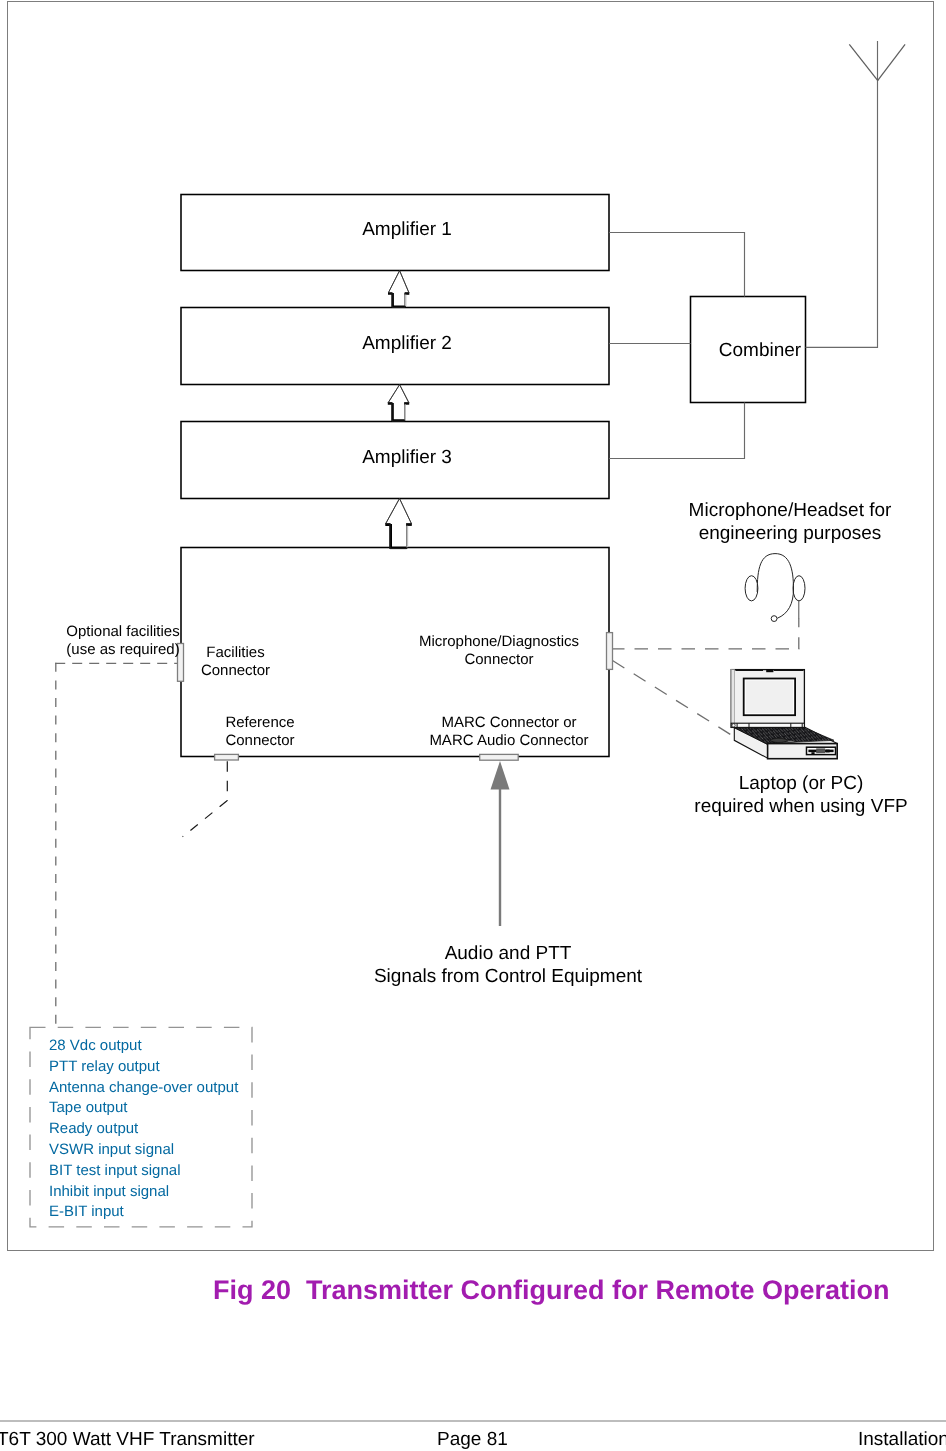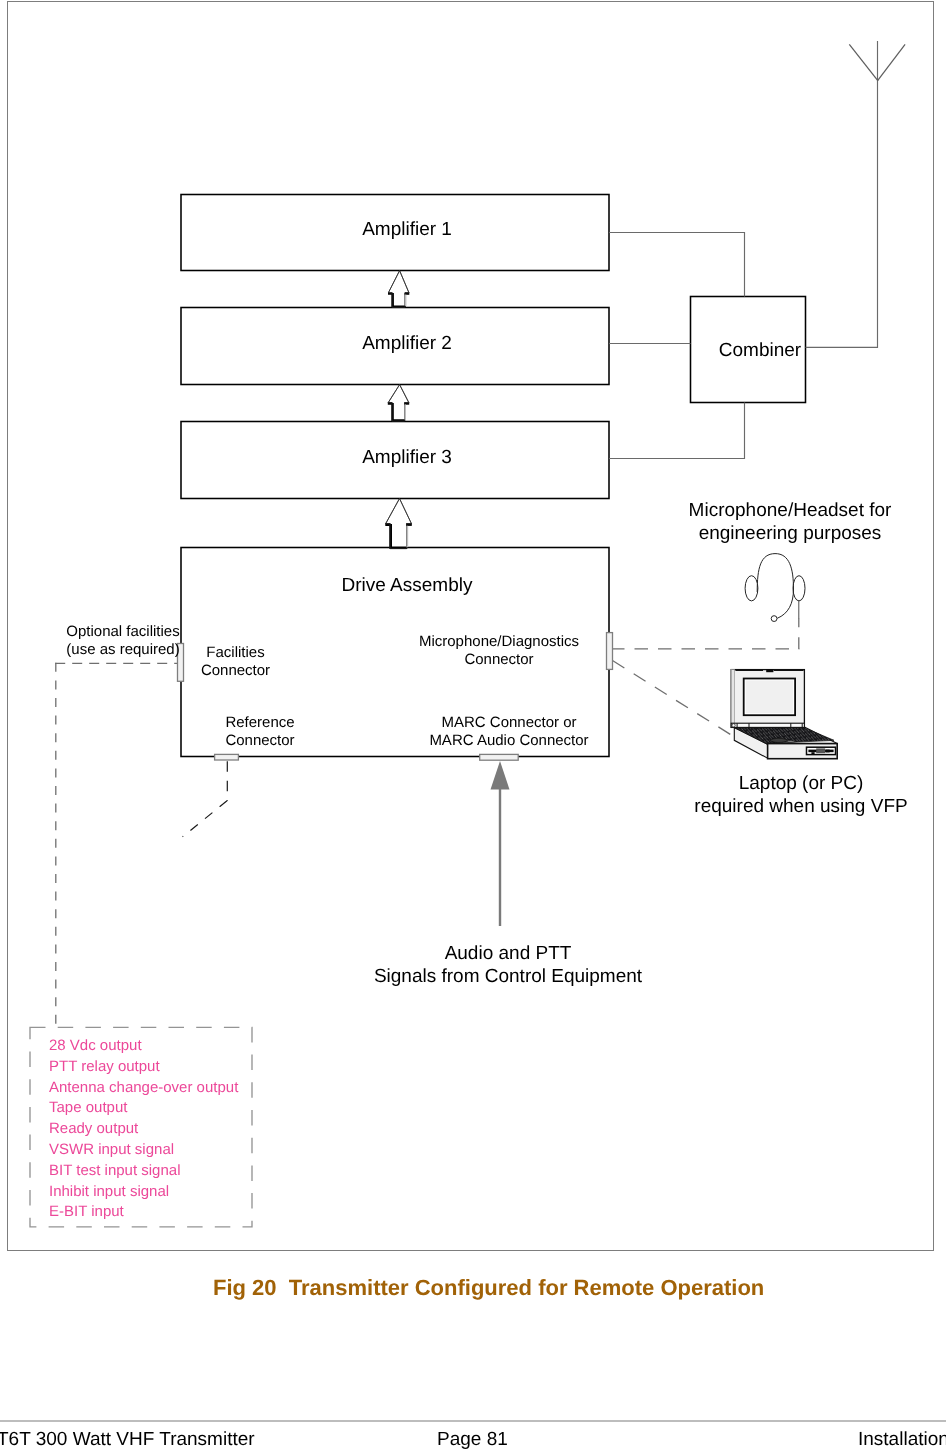--- a/index.html
+++ b/index.html
@@ -4,23 +4,23 @@
 <style>
   html,body{margin:0;padding:0;background:#fff;}
   body{width:946px;height:1451px;font-family:"Liberation Sans",sans-serif;-webkit-font-smoothing:antialiased;text-rendering:geometricPrecision;}
   #page{position:relative;width:946px;height:1451px;overflow:hidden;background:#fff;}
   .fig-frame{position:absolute;left:7px;top:1px;width:927px;height:1250px;border:1px solid #7d7d7d;box-sizing:border-box;}
   svg.diagram{position:absolute;left:0;top:0;width:946px;height:1451px;overflow:visible;}
   .lbl{position:absolute;font-size:19px;color:#000;line-height:1.19;white-space:pre;}
   .lbl.sm{font-size:15px;line-height:1.22;}
   .lbl.c{text-align:center;margin-left:12px;}
   .lbl.r{text-align:center;}
-  .caption{position:absolute;font-size:22px;font-weight:bold;color:#a16207;white-space:pre;}
+  .caption{position:absolute;font-size:27px;font-weight:bold;color:#a21caf;white-space:pre;}
   .foot{position:absolute;font-size:19px;color:#000;white-space:pre;}
-  .sigitem{font-size:15px;line-height:20.8px;color:#ec4899;white-space:pre;}
+  .sigitem{font-size:15px;line-height:20.8px;color:#0369a1;white-space:pre;}
   .footrule{position:absolute;background:#bdbdbd;height:1.6px;left:0;width:946px;}
 </style>
 </head>
 <body>
 
 <div id="page">
 
   <div class="fig-frame"></div>
 
   <svg class="diagram" viewBox="0 0 946 1451" xmlns="http://www.w3.org/2000/svg">
@@ -133,21 +133,20 @@
       <path d="M737.1 723.3 V727.3 M749 723.3 V727.3" stroke="#111" stroke-width="1.0" fill="none"></path>
       <path d="M790.8 723.3 V727.3 M802.2 723.3 V727.3" stroke="#111" stroke-width="1.0" fill="none"></path>
       <circle cx="733.6" cy="725.3" r="1.6" fill="#fff" stroke="#111" stroke-width="0.7"></circle>
     </g>
   </svg>
 
   <div class="lbl c" style="left:181px;top:219px;width:428px;">Amplifier 1</div>
   <div class="lbl c" style="left:181px;top:333px;width:428px;">Amplifier 2</div>
   <div class="lbl c" style="left:181px;top:447px;width:428px;">Amplifier 3</div>
   <div class="lbl c" style="left:690px;top:340px;width:116px;">Combiner</div>
-  <div class="lbl c" style="left:181px;top:575px;width:428px;">Drive Assembly</div>
 
   <div class="lbl sm c" style="left:163px;top:644px;width:121px;">Facilities
 Connector</div>
   <div class="lbl sm c" style="left:188px;top:714px;width:120px;text-align:center;">Reference
 Connector</div>
   <div class="lbl sm r" style="left:399px;top:633px;width:200px;">Microphone/Diagnostics
 Connector</div>
   <div class="lbl sm c" style="left:367px;top:714px;width:260px;">MARC Connector or
 MARC Audio Connector</div>
 

